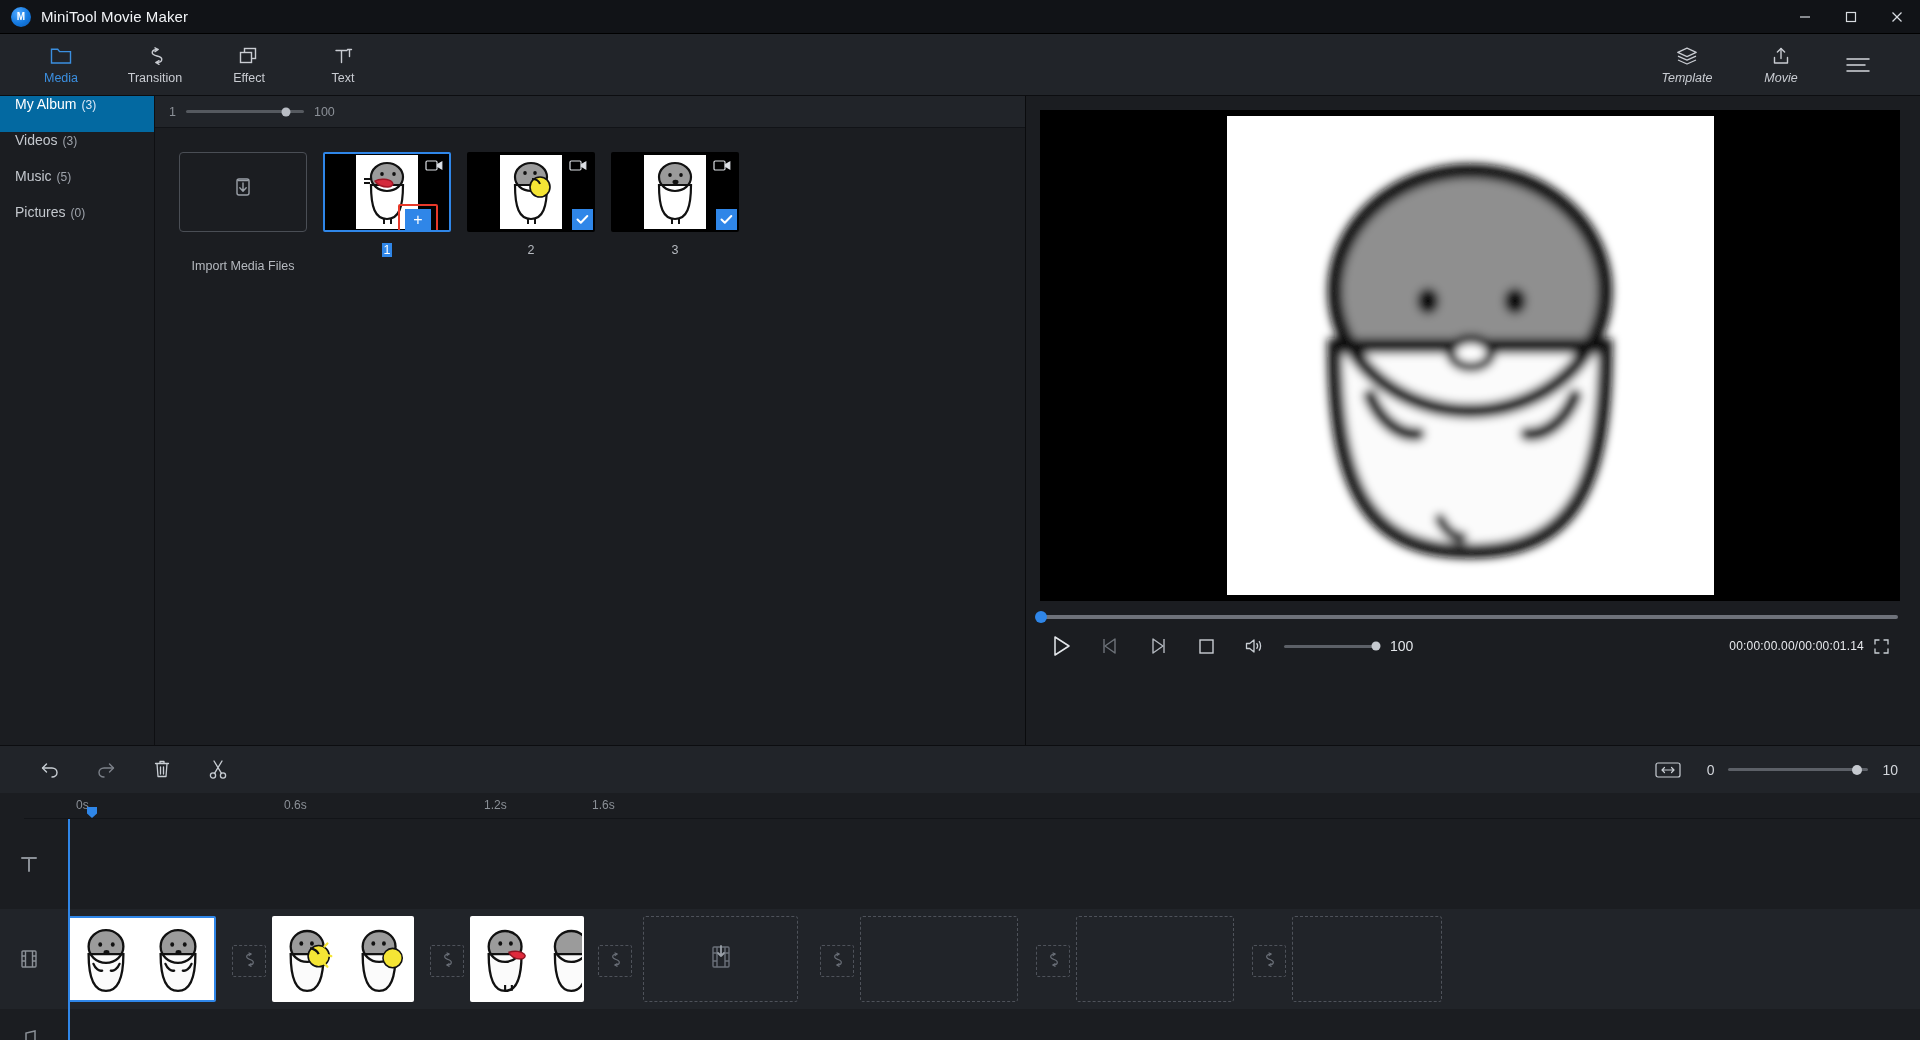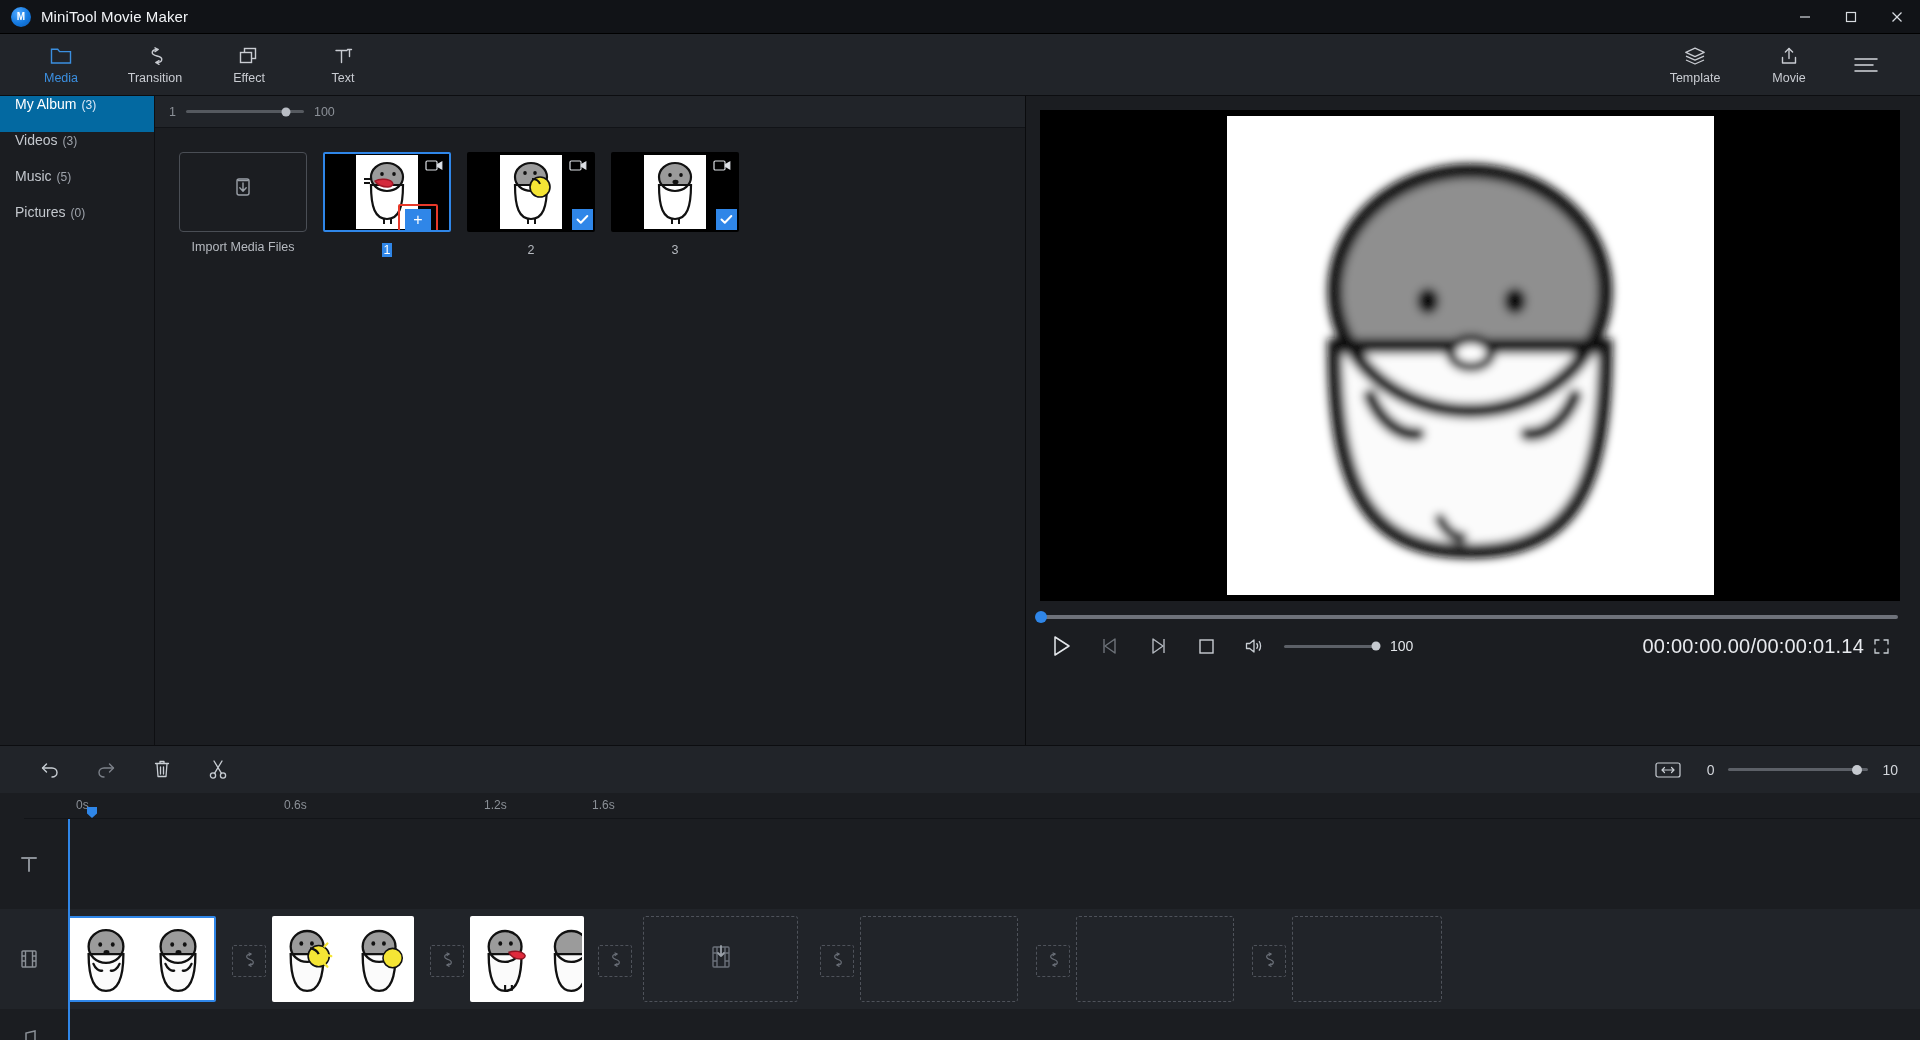--- a/index.html
+++ b/index.html
@@ -34,21 +34,21 @@
   }
   .win-btn svg { display:block; }
 
   
   .ribbon {
     height: 62px; background: #212429;
     border-bottom: 1px solid #0c0d10;
     display: flex; align-items: center; position: relative;
   }
   .ribbon-left { display: flex; align-items: center; padding-left: 14px; gap: 0; }
-  .ribbon-right { margin-left: auto; display: flex; align-items: center; padding-right: 24px; }
+  .ribbon-right { margin-left: auto; display: flex; align-items: center; padding-right: 32px; font-style: italic; }
   .rb-item {
     width: 94px; height: 62px;
     display: flex; flex-direction: column; align-items: center; justify-content: center;
     gap: 4px; color: #c9ccd2; font-size: 12.5px; cursor: pointer;
     position: relative;
   }
   .rb-item .ic { height: 22px; display: flex; align-items: center; justify-content: center; }
   .rb-item.active { color: #3b8fe0; }
   .rb-item.active .ic svg { stroke: #3b8fe0; }
   .rb-hamburger {
@@ -94,21 +94,21 @@
     width: 9px; height: 9px; border-radius: 50%; background: #b9bdc4;
   }
   .media-grid { padding: 24px 0 0 24px; display: flex; gap: 16px; flex-wrap: wrap; align-content: flex-start; }
 
   .import-tile {
     width: 128px; height: 80px;
     border: 1px solid #4a4e55; border-radius: 4px;
     display: flex; align-items: center; justify-content: center;
     cursor: pointer;
   }
-  .import-label { font-size: 12.5px; color: #b6bac0; text-align: center; width: 128px; margin-top: 8px; }
+  .import-label { font-size: 12.5px; color: #b6bac0; text-align: center; width: 128px; margin-top: 27px; }
   .import-col { display: flex; flex-direction: column; align-items: center; }
 
   .media-card { width: 128px; position: relative; }
   .thumb {
     width: 128px; height: 80px; background: #000;
     position: relative; display: flex; align-items: center; justify-content: center;
     border: 2px solid transparent; border-radius: 2px; cursor: pointer;
     overflow: hidden;
   }
   .thumb.selected { border-color: #2f86e8; }
@@ -158,21 +158,21 @@
   .pv-controls {
     display: flex; align-items: center; height: 54px; padding: 0 22px 0 12px; gap: 0;
   }
   .pv-btn {
     width: 48px; height: 40px; display: flex; align-items: center; justify-content: center;
     cursor: pointer;
   }
   .vol-slider { width: 96px; height: 3px; background: #5c6067; margin-left: 6px; position: relative; border-radius: 2px; }
   .vol-slider .knob { position: absolute; left: 96%; top:50%; transform: translate(-50%,-50%); width: 9px; height: 9px; border-radius: 50%; background: #c5c9cf; }
   .vol-val { font-size: 14px; color: #e3e6ea; margin-left: 10px; }
-  .time-code { margin-left: auto; font-size: 20px; color: #e8eaee; letter-spacing: .2px; }
+  .time-code { margin-left: auto; font-size: 12px; color: #e8eaee; letter-spacing: .2px; }
   .fs-btn { width: 34px; height: 34px; display:flex; align-items:center; justify-content:center; cursor:pointer; }
 
   
   .tl-toolbar {
     height: 48px; background: #212429; border-top: 1px solid #0c0d10;
     display: flex; align-items: center; padding-left: 22px;
   }
   .tl-tool {
     width: 56px; height: 48px; display: flex; align-items: center; justify-content: center;
     cursor: pointer;

